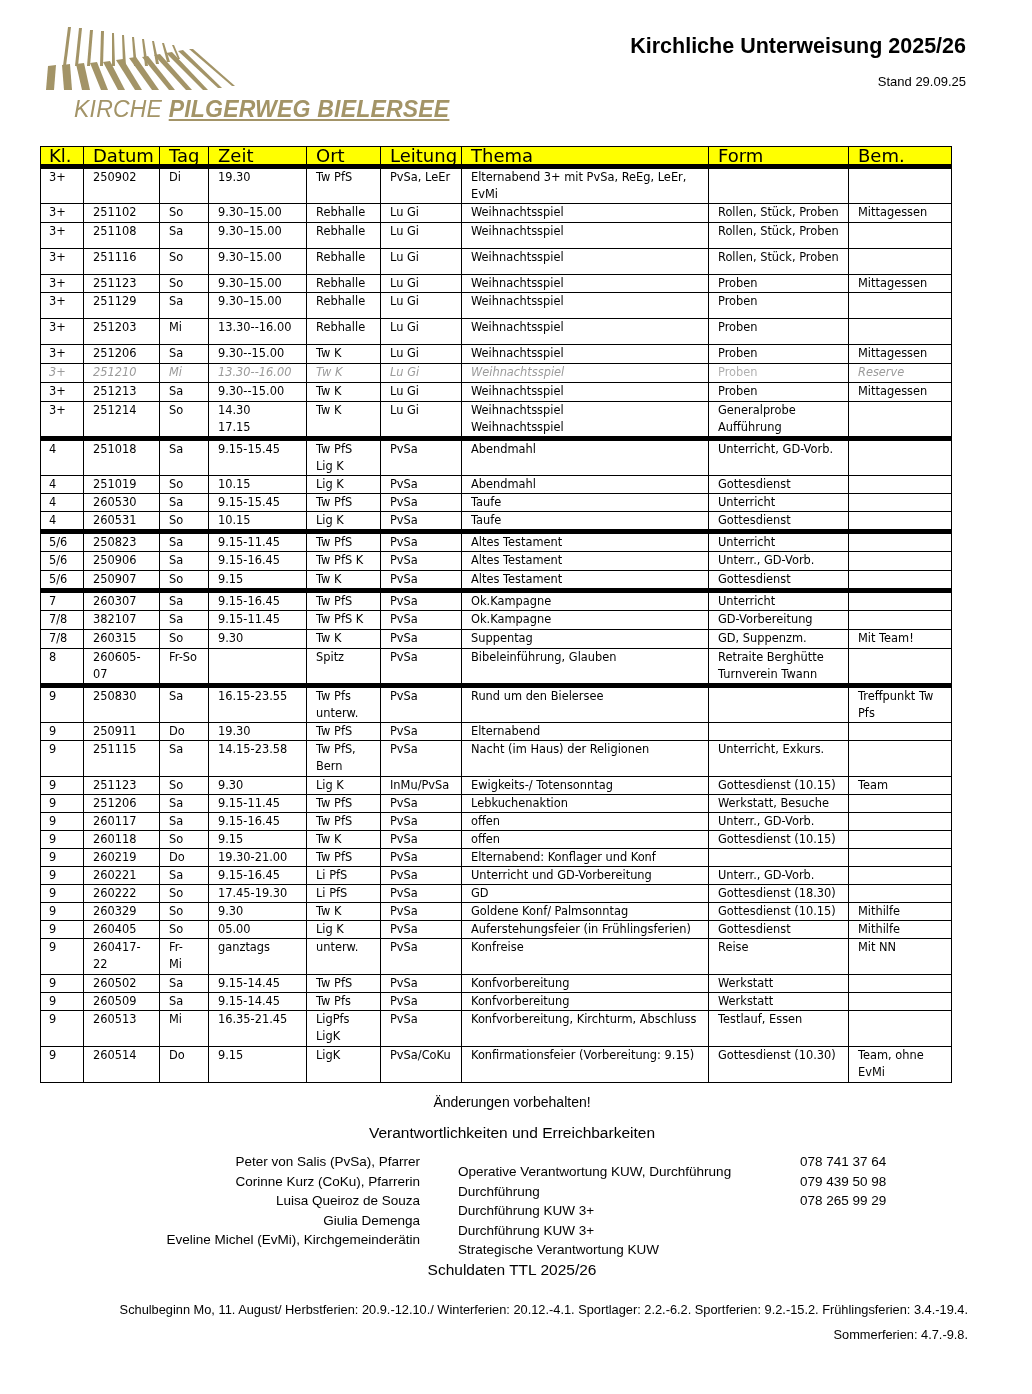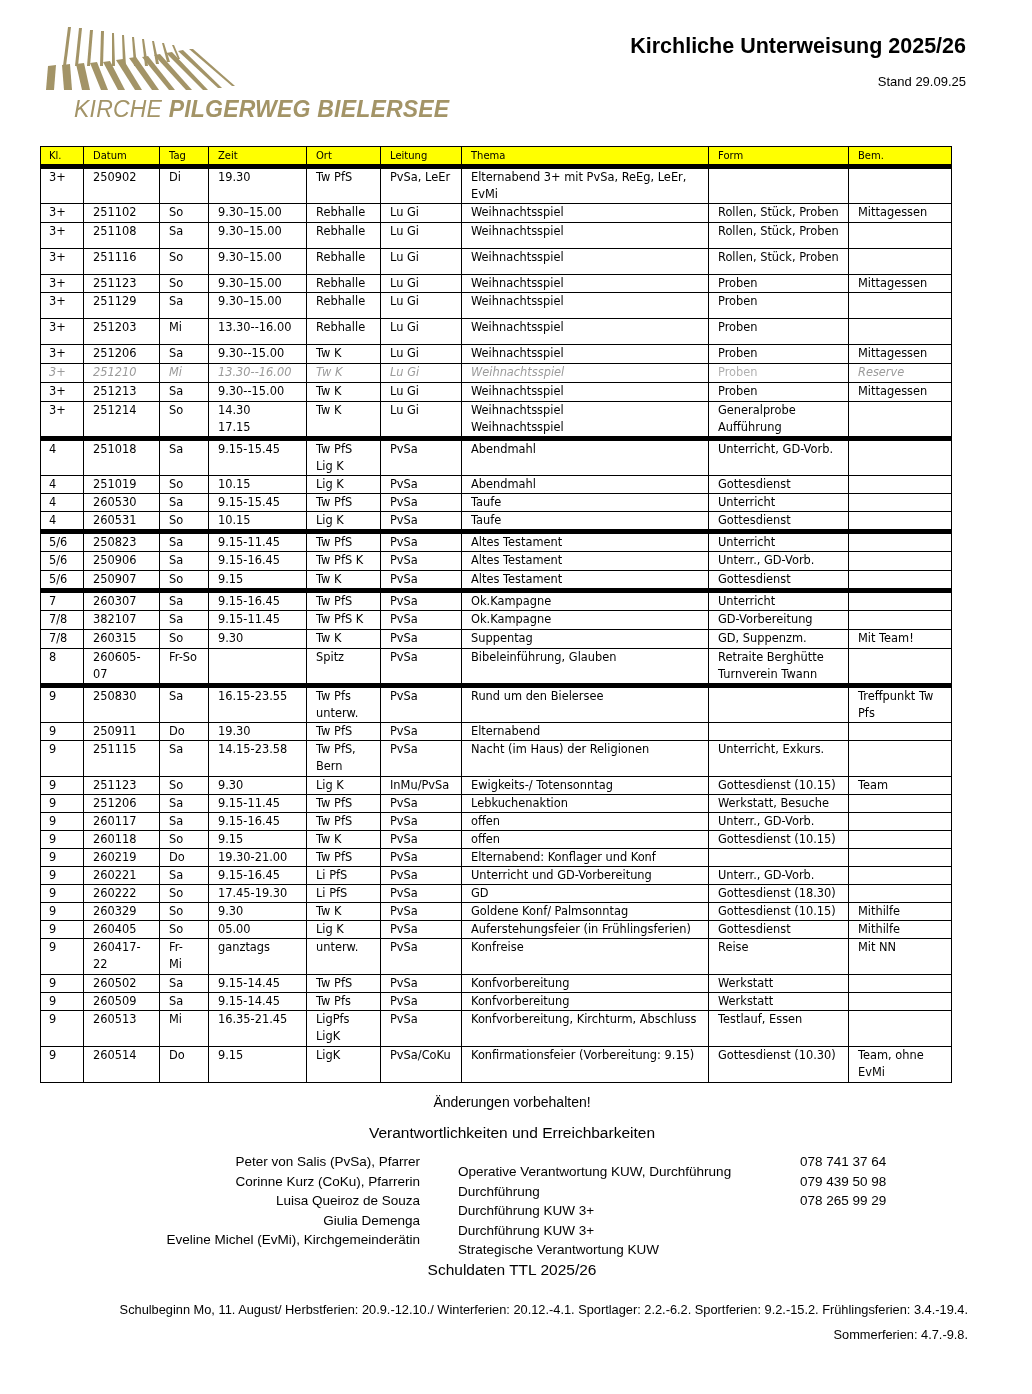--- a/index.html
+++ b/index.html
@@ -1,27 +1,27 @@
 <!DOCTYPE html>
 <html><head>
 <meta charset="utf-8">
 <style>
   html, body { margin: 0; padding: 0; background: #ffffff; }
   body { width: 1032px; height: 1394px; position: relative; overflow: hidden; font-family: "DejaVu Sans", sans-serif; color: #000; }
   .logo { position: absolute; left: 46px; top: 24px; width: 400px; height: 100px; }
   .logo-text { position: absolute; left: 74px; top: 96px; font-family: "Liberation Sans", sans-serif; font-size: 23px; color: #a39467; font-style: italic; letter-spacing: 0.2px; white-space: nowrap; }
-  .logo-text b { font-weight: bold; }
+  .logo-text b { font-weight: bold; text-decoration: underline; }
   .title { position: absolute; right: 66px; top: 34px; font-family: "Liberation Sans", sans-serif; font-weight: bold; font-size: 21.5px; white-space: nowrap; }
   .stand { position: absolute; right: 66px; top: 74px; font-family: Liberation Sans, sans-serif; font-size: 13px; white-space: nowrap; }
 
   table.sched { position: absolute; left: 40px; top: 146px; width: 911px; border-collapse: collapse; table-layout: fixed; font-family: "DejaVu Sans", sans-serif; font-size: 11.4px; line-height: 17px; }
   table.sched col.c0 { width: 43px; } table.sched col.c1 { width: 76px; } table.sched col.c2 { width: 49px; }
   table.sched col.c3 { width: 98px; } table.sched col.c4 { width: 74px; } table.sched col.c5 { width: 81px; }
   table.sched col.c6 { width: 247px; } table.sched col.c7 { width: 140px; } table.sched col.c8 { width: 103px; }
-  table.sched th { background: #ffff00; font-weight: normal; text-align: left; font-size: 10px; padding: 0 16px 0 9px; height: 17px; line-height: 17px; border-left: 1px solid #000; border-right: 1px solid #000; border-top: 1px solid #000; }
+  table.sched th { background: #ffff00; font-weight: normal; text-align: left; font-size: 18px; padding: 0 16px 0 9px; height: 17px; line-height: 17px; border-left: 1px solid #000; border-right: 1px solid #000; border-top: 1px solid #000; }
   table.sched th:first-child { padding-left: 8px; }
   table.sched td { vertical-align: top; padding: 0 0 0 9px; border: 1px solid #000; white-space: pre-line; overflow: hidden; }
   table.sched td:first-child { padding-left: 8px; }
   tr.thick-top td { border-top: 5px solid #000; }
   tr.reserve td { color: #9b9b9b; font-style: italic; }
   tr.reserve td.form { font-style: normal; color: #b0b0b0; }
 
   .footer-note { position: absolute; left: 0; width: 1024px; top: 1094px; text-align: center; font-family: "Liberation Sans", sans-serif; font-size: 14px; }
   .resp-title { position: absolute; left: 0; width: 1024px; top: 1124px; text-align: center; font-family: "Liberation Sans", sans-serif; font-size: 15.5px; }
   .resp { position: absolute; top: 1152px; left: 0; font-family: "Liberation Sans", sans-serif; font-size: 13.5px; line-height: 19.5px; }

